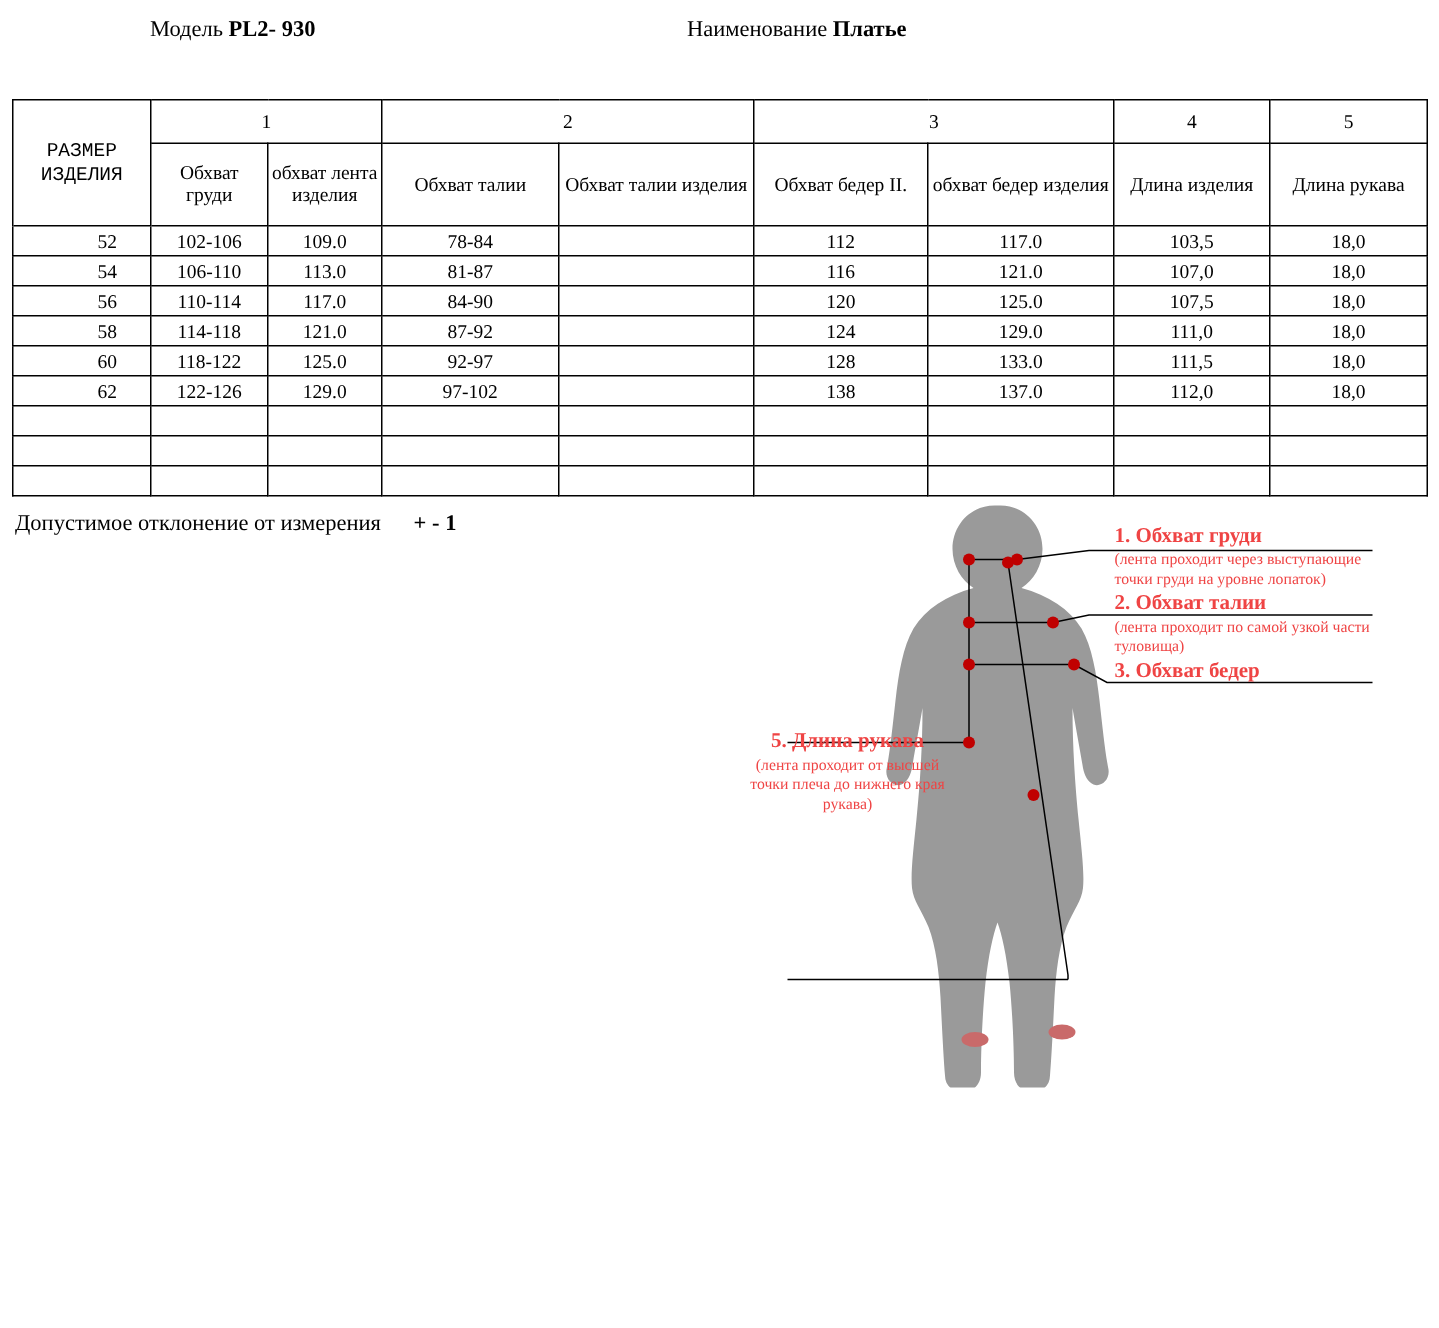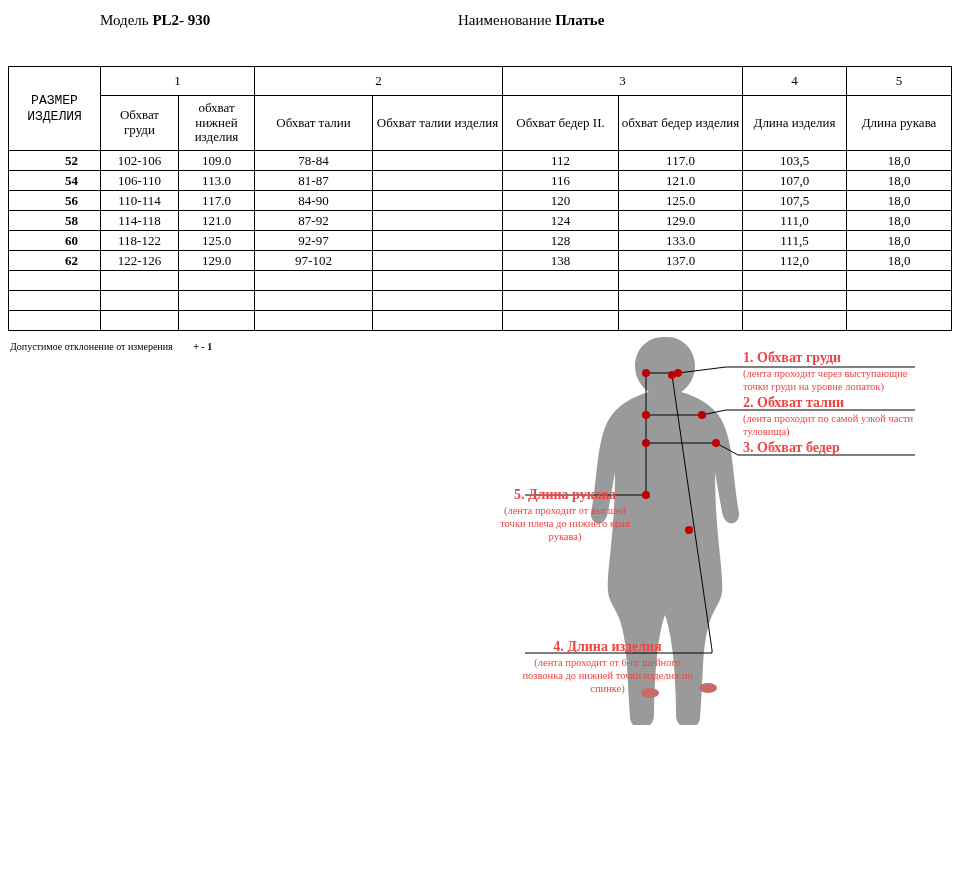--- a/index.html
+++ b/index.html
@@ -72,32 +72,32 @@
   }
   .corner-cell {
     font-size: 13px;
     line-height: 1.2;
   }
   .datarow td {
     height: 17px;
     font-size: 13px;
   }
   .datarow td.sizecol {
-    font-weight: bold;
+    font-weight: normal;
     padding-left: 36px;
   }
   .emptyrow td {
     height: 17px;
   }
 
   .deviation {
     position: absolute;
     left: 10px;
     top: 341px;
-    font-size: 10px;
+    font-size: 15px;
     white-space: nowrap;
   }
   .deviation .pm { font-weight: bold; }
 
   .figure-area {
     position: absolute;
     left: 450px;
     top: 315px;
     width: 500px;
     height: 410px;
@@ -155,21 +155,21 @@
         <div class="corner-cell">РАЗМЕР ИЗДЕЛИЯ</div>
       </td>
       <td colspan="2">1</td>
       <td colspan="2">2</td>
       <td colspan="2">3</td>
       <td>4</td>
       <td>5</td>
     </tr>
     <tr class="hdrrow">
       <td>Обхват груди</td>
-      <td>обхват нижней изделия</td>
+      <td>обхват лента изделия</td>
       <td>Обхват талии</td>
       <td>Обхват  талии изделия</td>
       <td>Обхват бедер II.</td>
       <td>обхват бедер изделия</td>
       <td>Длина изделия</td>
       <td>Длина рукава</td>
     </tr>
 
     <tr class="datarow">
       <td class="sizecol">52</td>
@@ -340,17 +340,13 @@
 
   <div class="annot" style="left:293px; top:125px; width:178px;">
     <div class="atitle">3. Обхват бедер</div>
   </div>
 
   <div class="annot right-align" style="left:45px; top:128px; width:140px;">
     <div class="atitle">5. Длина рукава</div>
     <div class="adesc">(лента проходит от высшей точки плеча до нижнего края рукава)</div>
   </div>
 
-  <div class="annot right-align" style="left:70px; top:280px; width:175px;">
-    <div class="atitle">4. Длина изделия</div>
-    <div class="adesc">(лента проходит от 6-го шейного позвонка до нижней точки изделия по спинке)</div>
-  </div>
 </div>
 
 </body></html>

